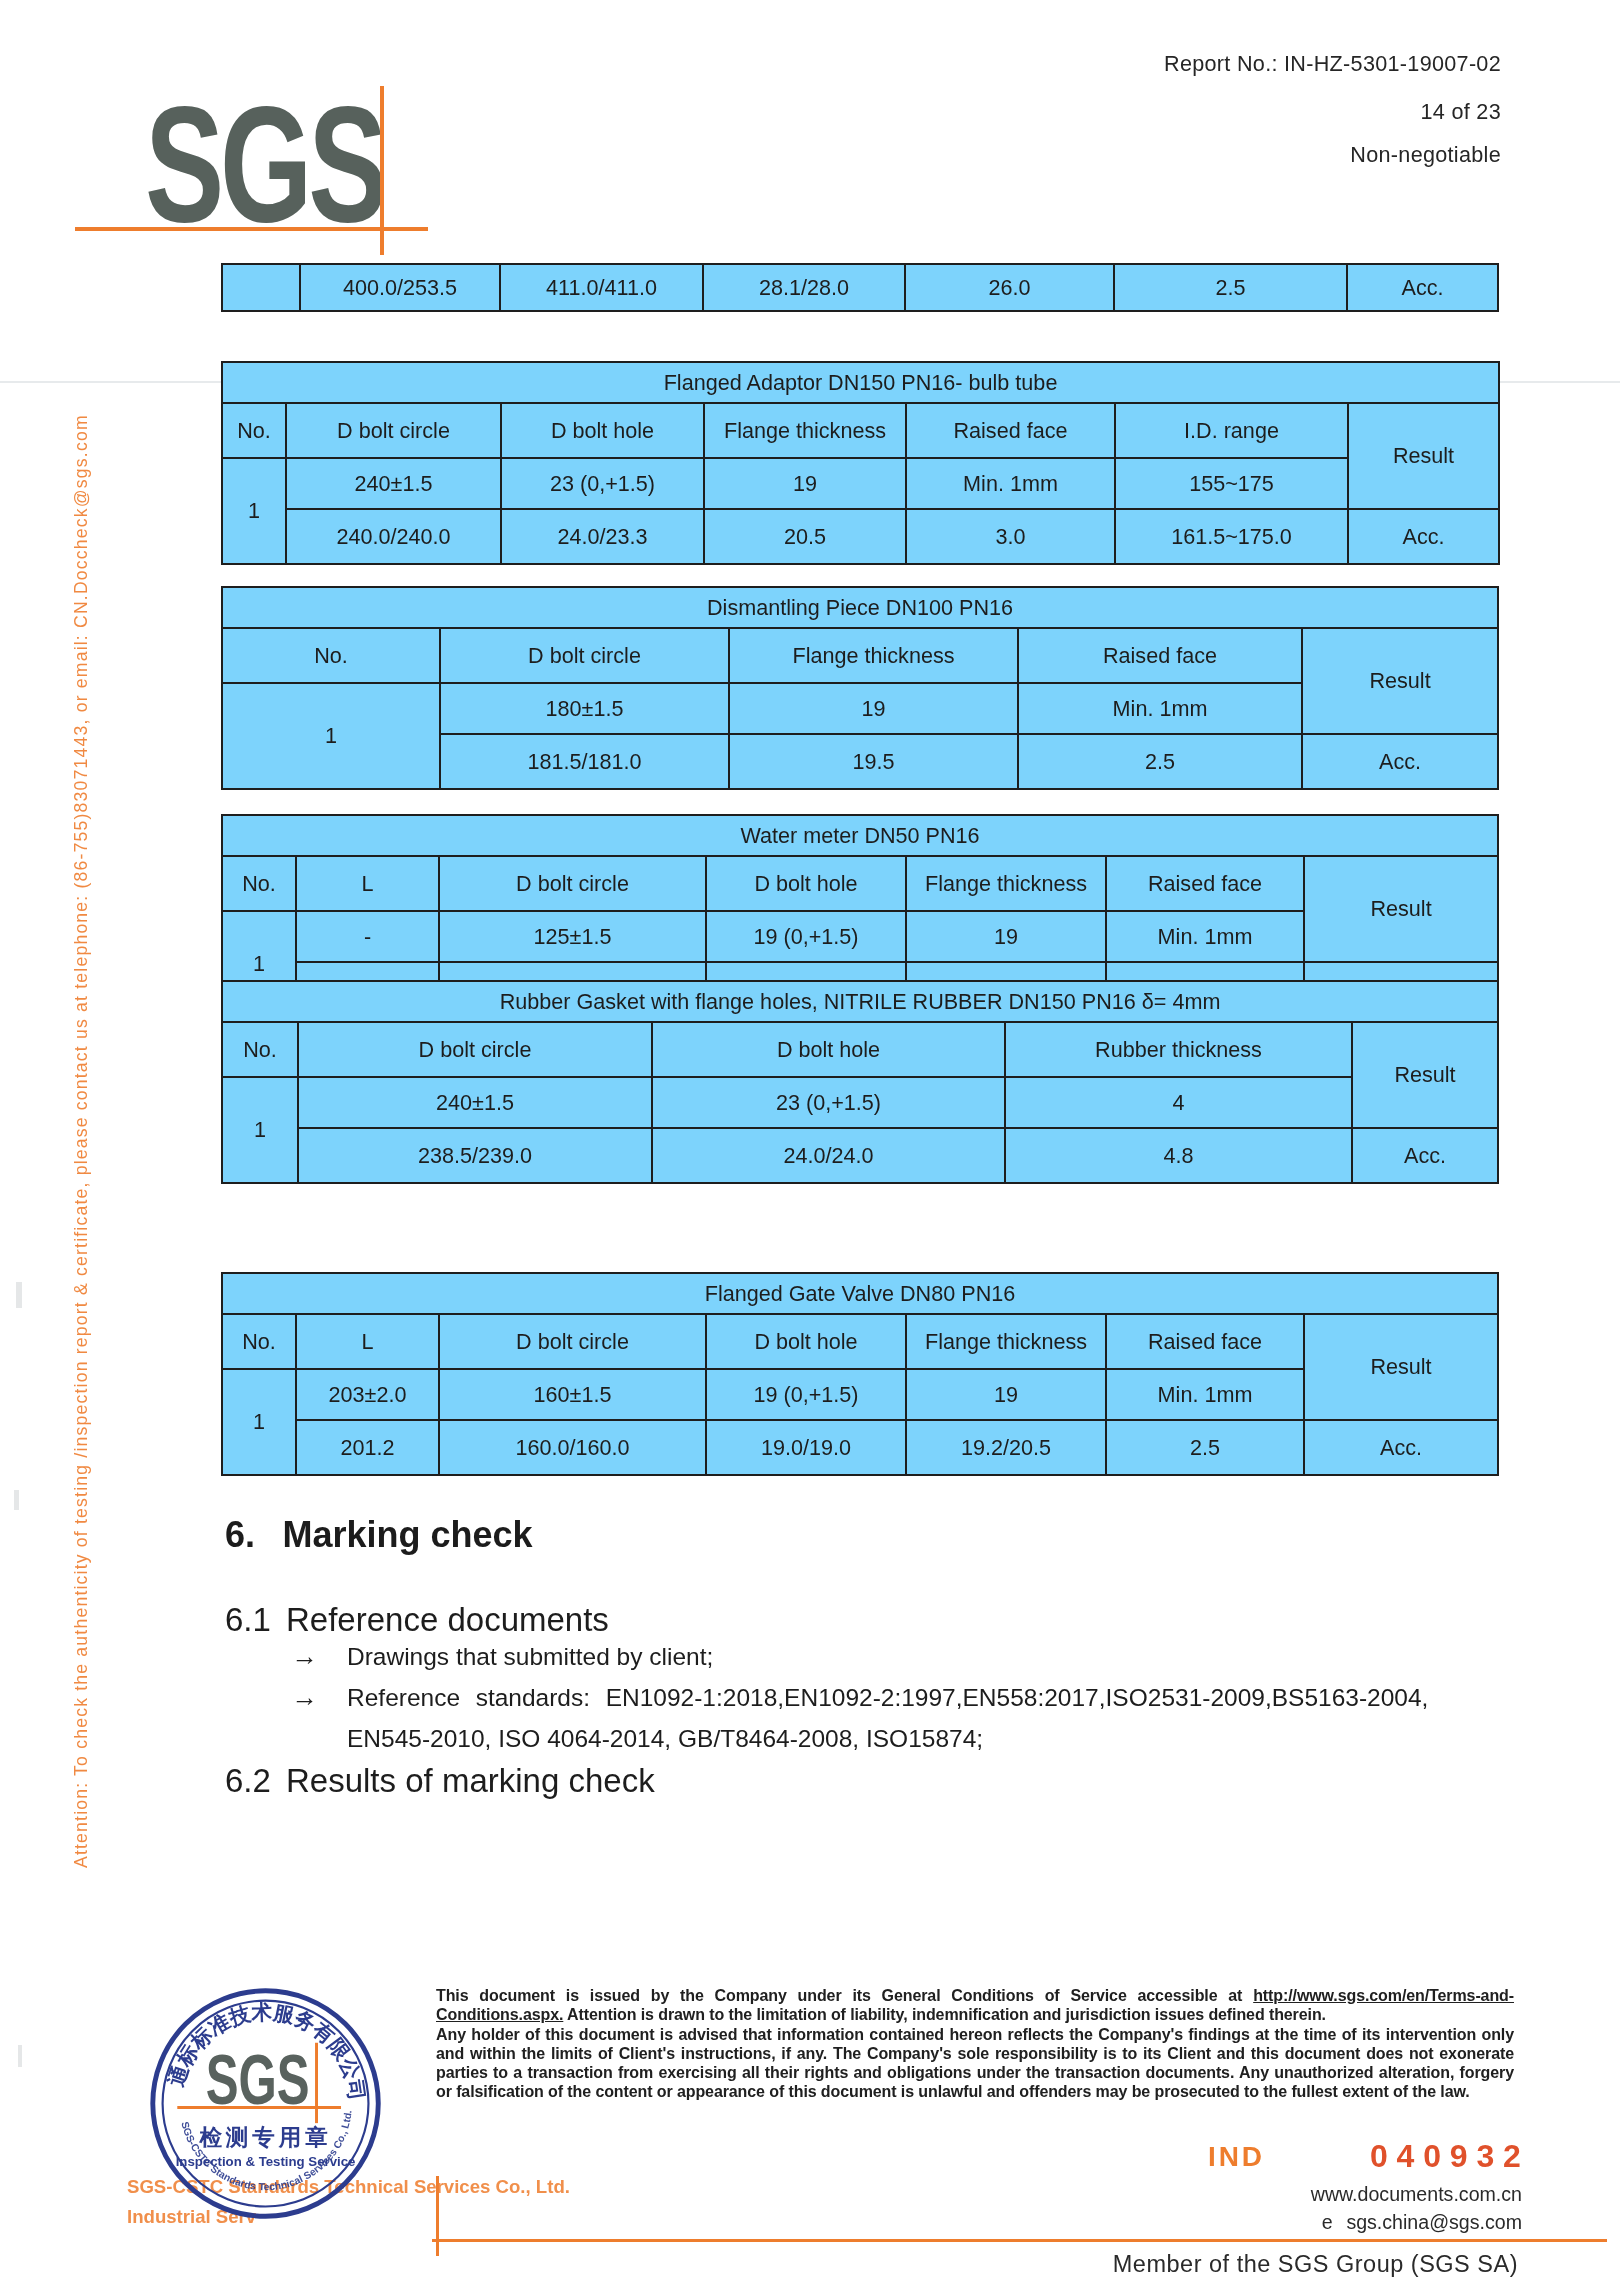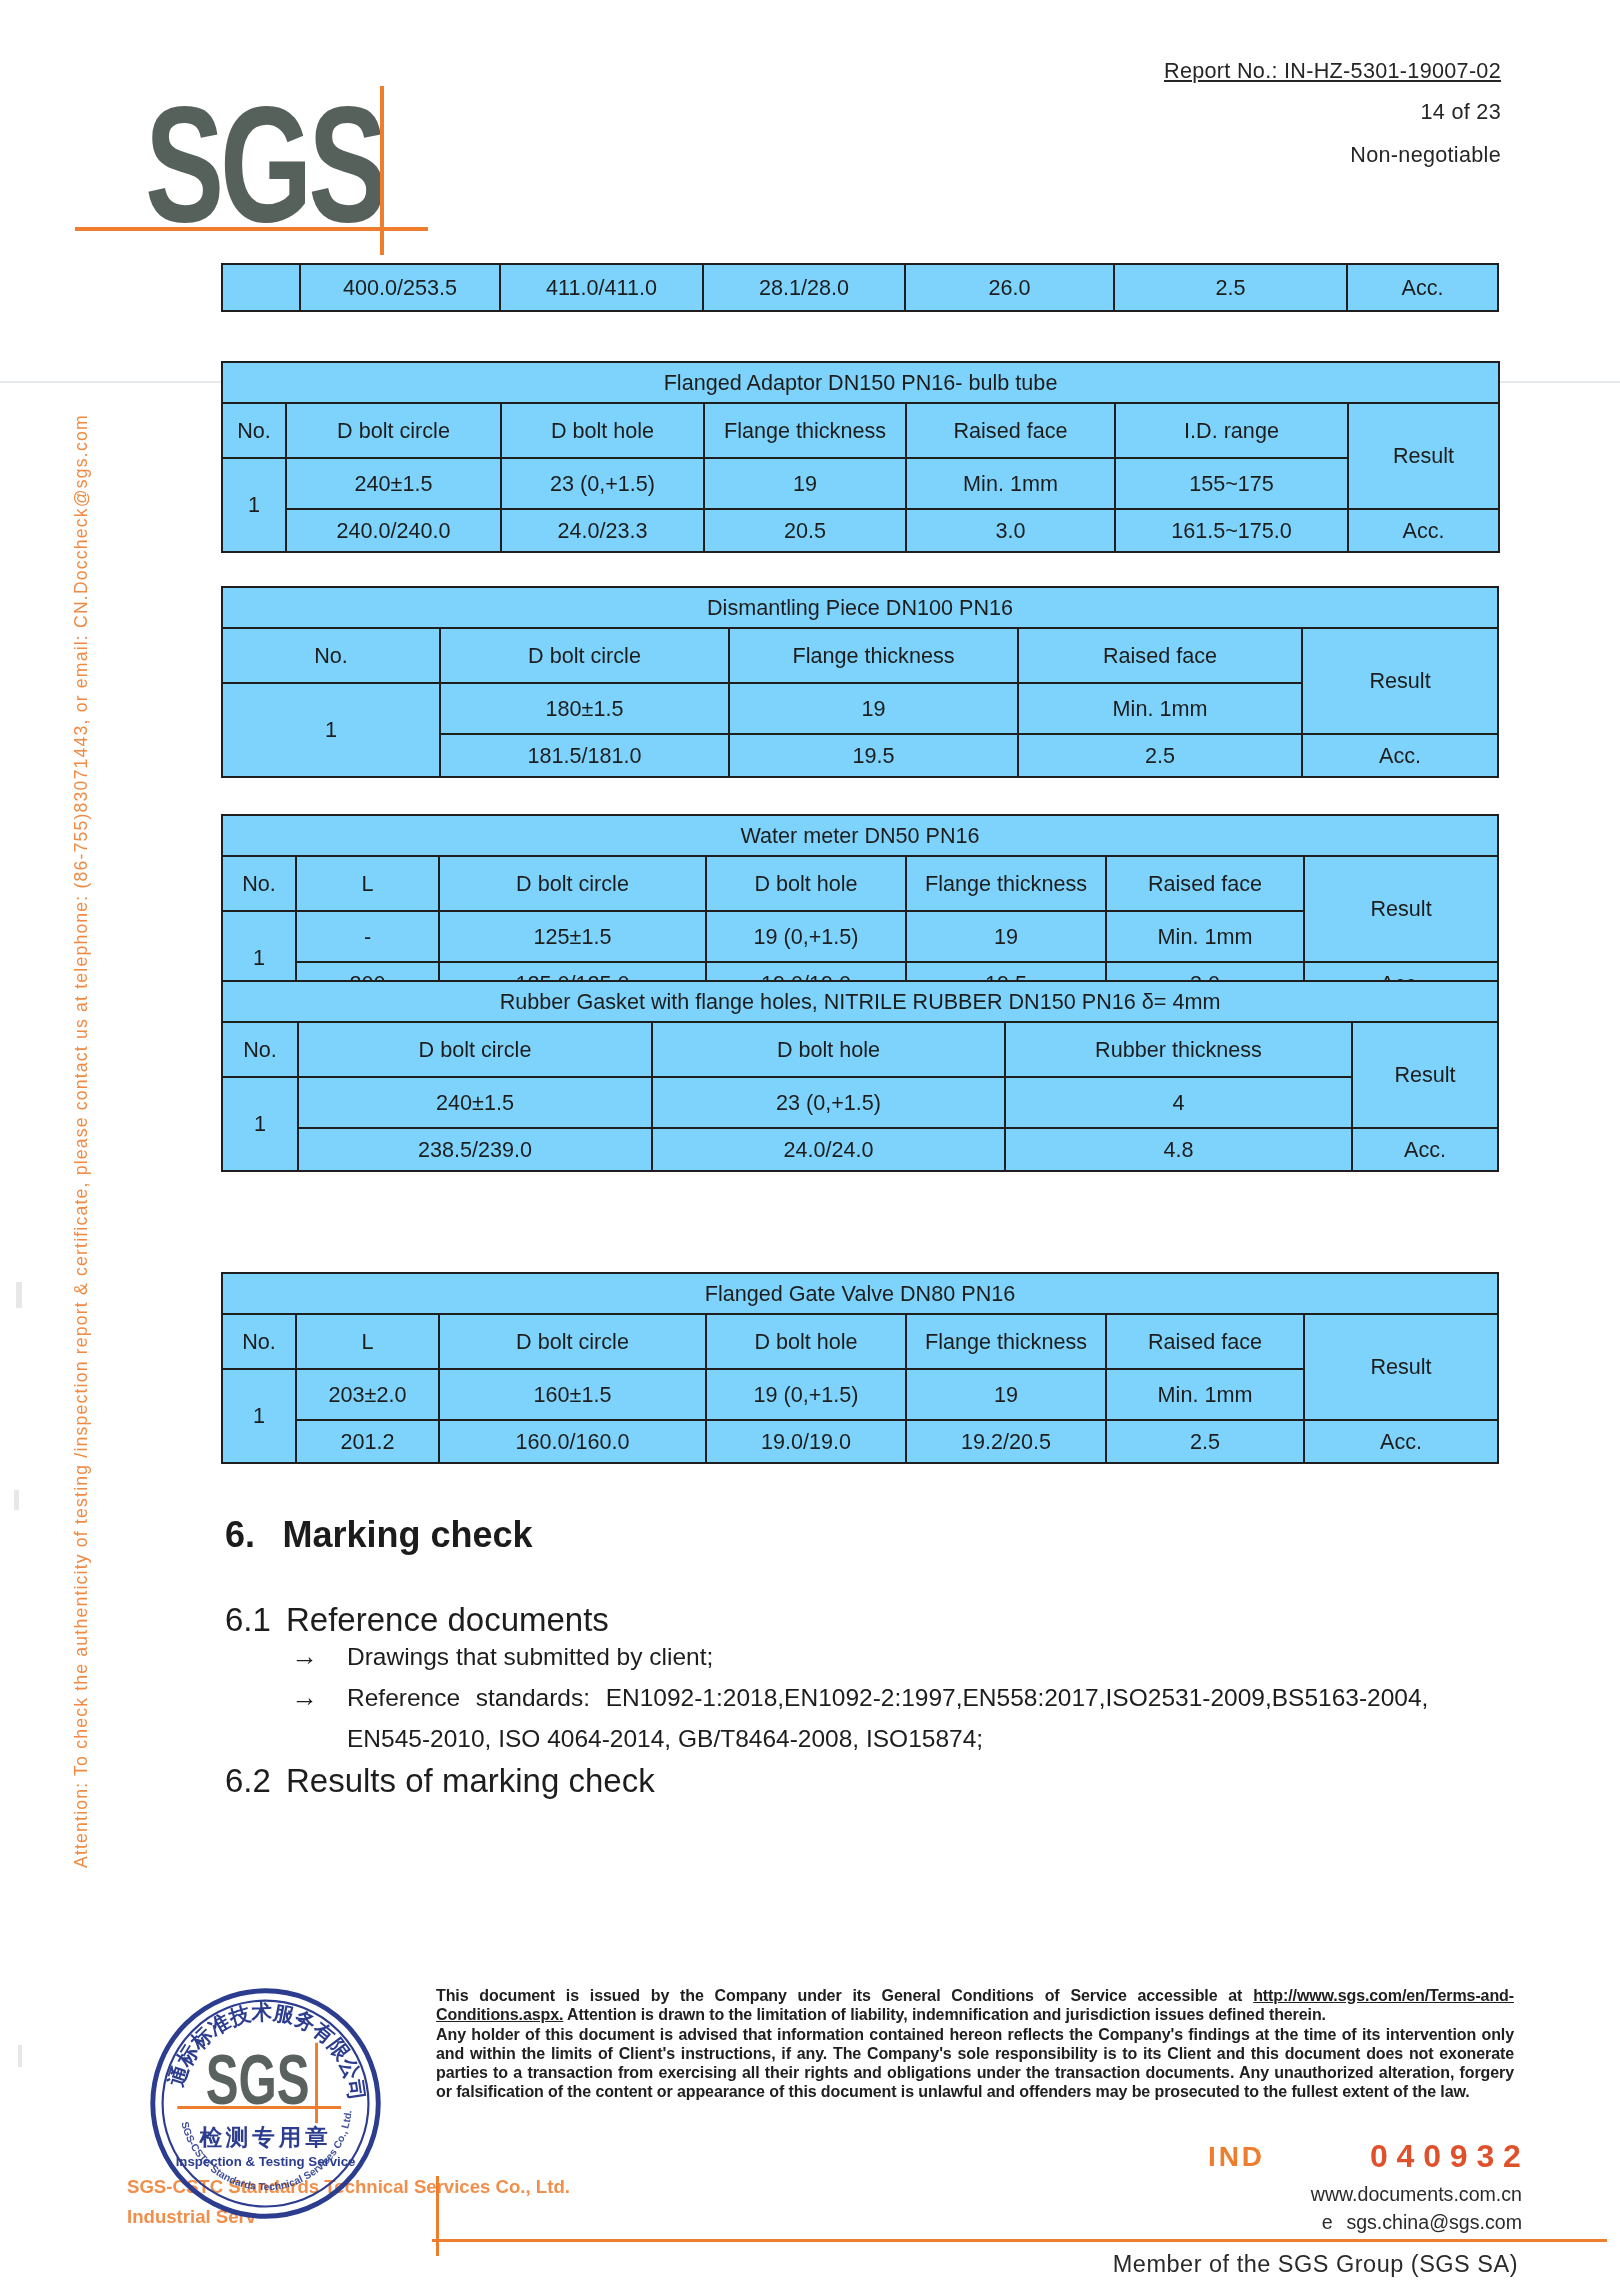--- a/index.html
+++ b/index.html
@@ -27,21 +27,21 @@
     font-size:17.6px;letter-spacing:1.2px;color:#ef8033;opacity:.92;white-space:nowrap;
   }
 
   
   table.dt{position:absolute;left:221px;width:1276px;border-collapse:collapse;table-layout:fixed;
            border:2.9px solid #1e1e1e;background:#7dd3fc;font-size:21.6px;color:#1d1d1d;}
   table.dt td{border:2px solid #1e1e1e;text-align:center;vertical-align:middle;padding:0 3.9px;overflow:hidden;}
   tr.r-title{height:41px;}
   tr.r-hdr{height:55px;}
   tr.r-spec{height:51px;}
-  tr.r-meas{height:43px;}
+  tr.r-meas{height:55px;}
   tr.r-one{height:47px;}
 
   
   .sec-head{position:absolute;left:225px;top:1514px;font-size:36px;font-weight:bold;color:#1c1c1c;}
   .sec-head .no{margin-right:27.4px;}
   .s-line{position:absolute;font-size:33px;color:#1d1d1d;}
   .s-no{display:inline-block;width:61px;}
   .bullet-row{position:absolute;font-size:24.5px;color:#1d1d1d;}
   .arrow{display:inline-block;width:55px;font-size:26.5px;transform:skewX(-8deg);}
   .wsp{word-spacing:8.8px;margin-top:11px;}
@@ -71,21 +71,21 @@
   .smudge{position:absolute;background:#cfd3d6;opacity:.55;}
 </style>
 </head>
 <body>
 
 <div class="scan-line"></div>
 <div class="smudge" style="left:15.7px;top:1282px;width:5.9px;height:25.5px;"></div>
 <div class="smudge" style="left:13.7px;top:1490px;width:4.9px;height:19.6px;"></div>
 <div class="smudge" style="left:17.6px;top:2045px;width:4.9px;height:21.6px;"></div>
 
-<div class="hdr-right" style="top:58px;text-decoration:underline;">Report No.: IN-HZ-5301-19007-02</div>
+<div class="hdr-right" style="top:51px;">Report No.: IN-HZ-5301-19007-02</div>
 <div class="hdr-right" style="top:99px;">14 of 23</div>
 <div class="hdr-right" style="top:142px;">Non-negotiable</div>
 
 <div class="sgs-logo">SGS</div>
 <div class="logo-vline orange"></div>
 <div class="logo-hline orange"></div>
 
 <div class="side-note">Attention: To check the authenticity of testing /inspection report &amp; certificate, please contact us at telephone: (86-755)83071443, or email: CN.Doccheck@sgs.com</div>
 
 <table class="dt" style="top:263px;">

